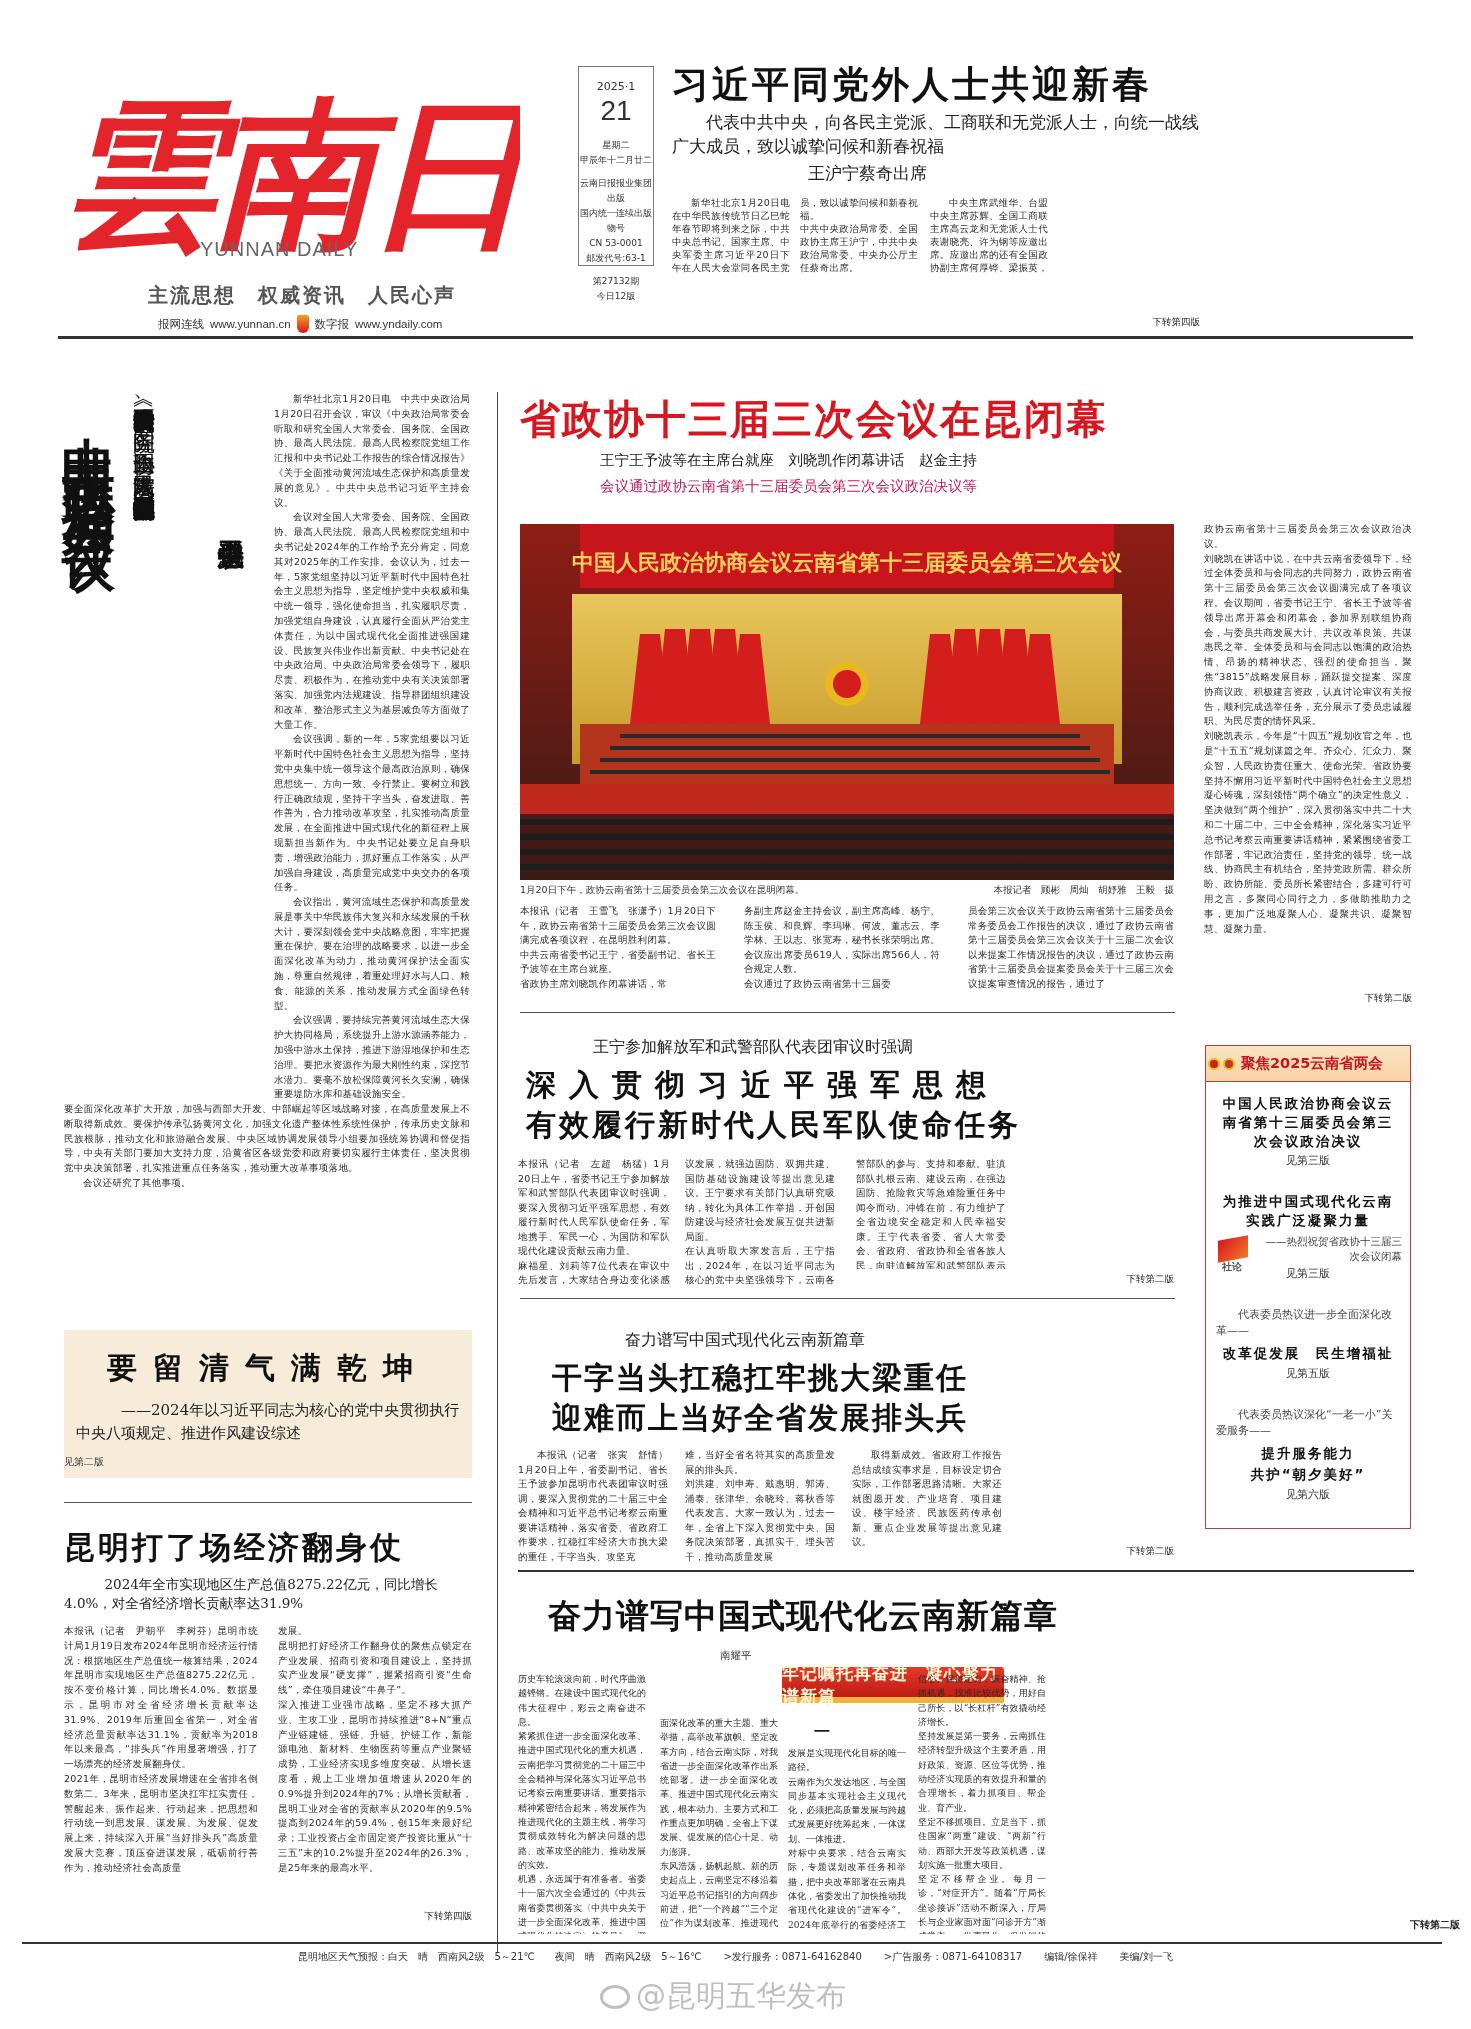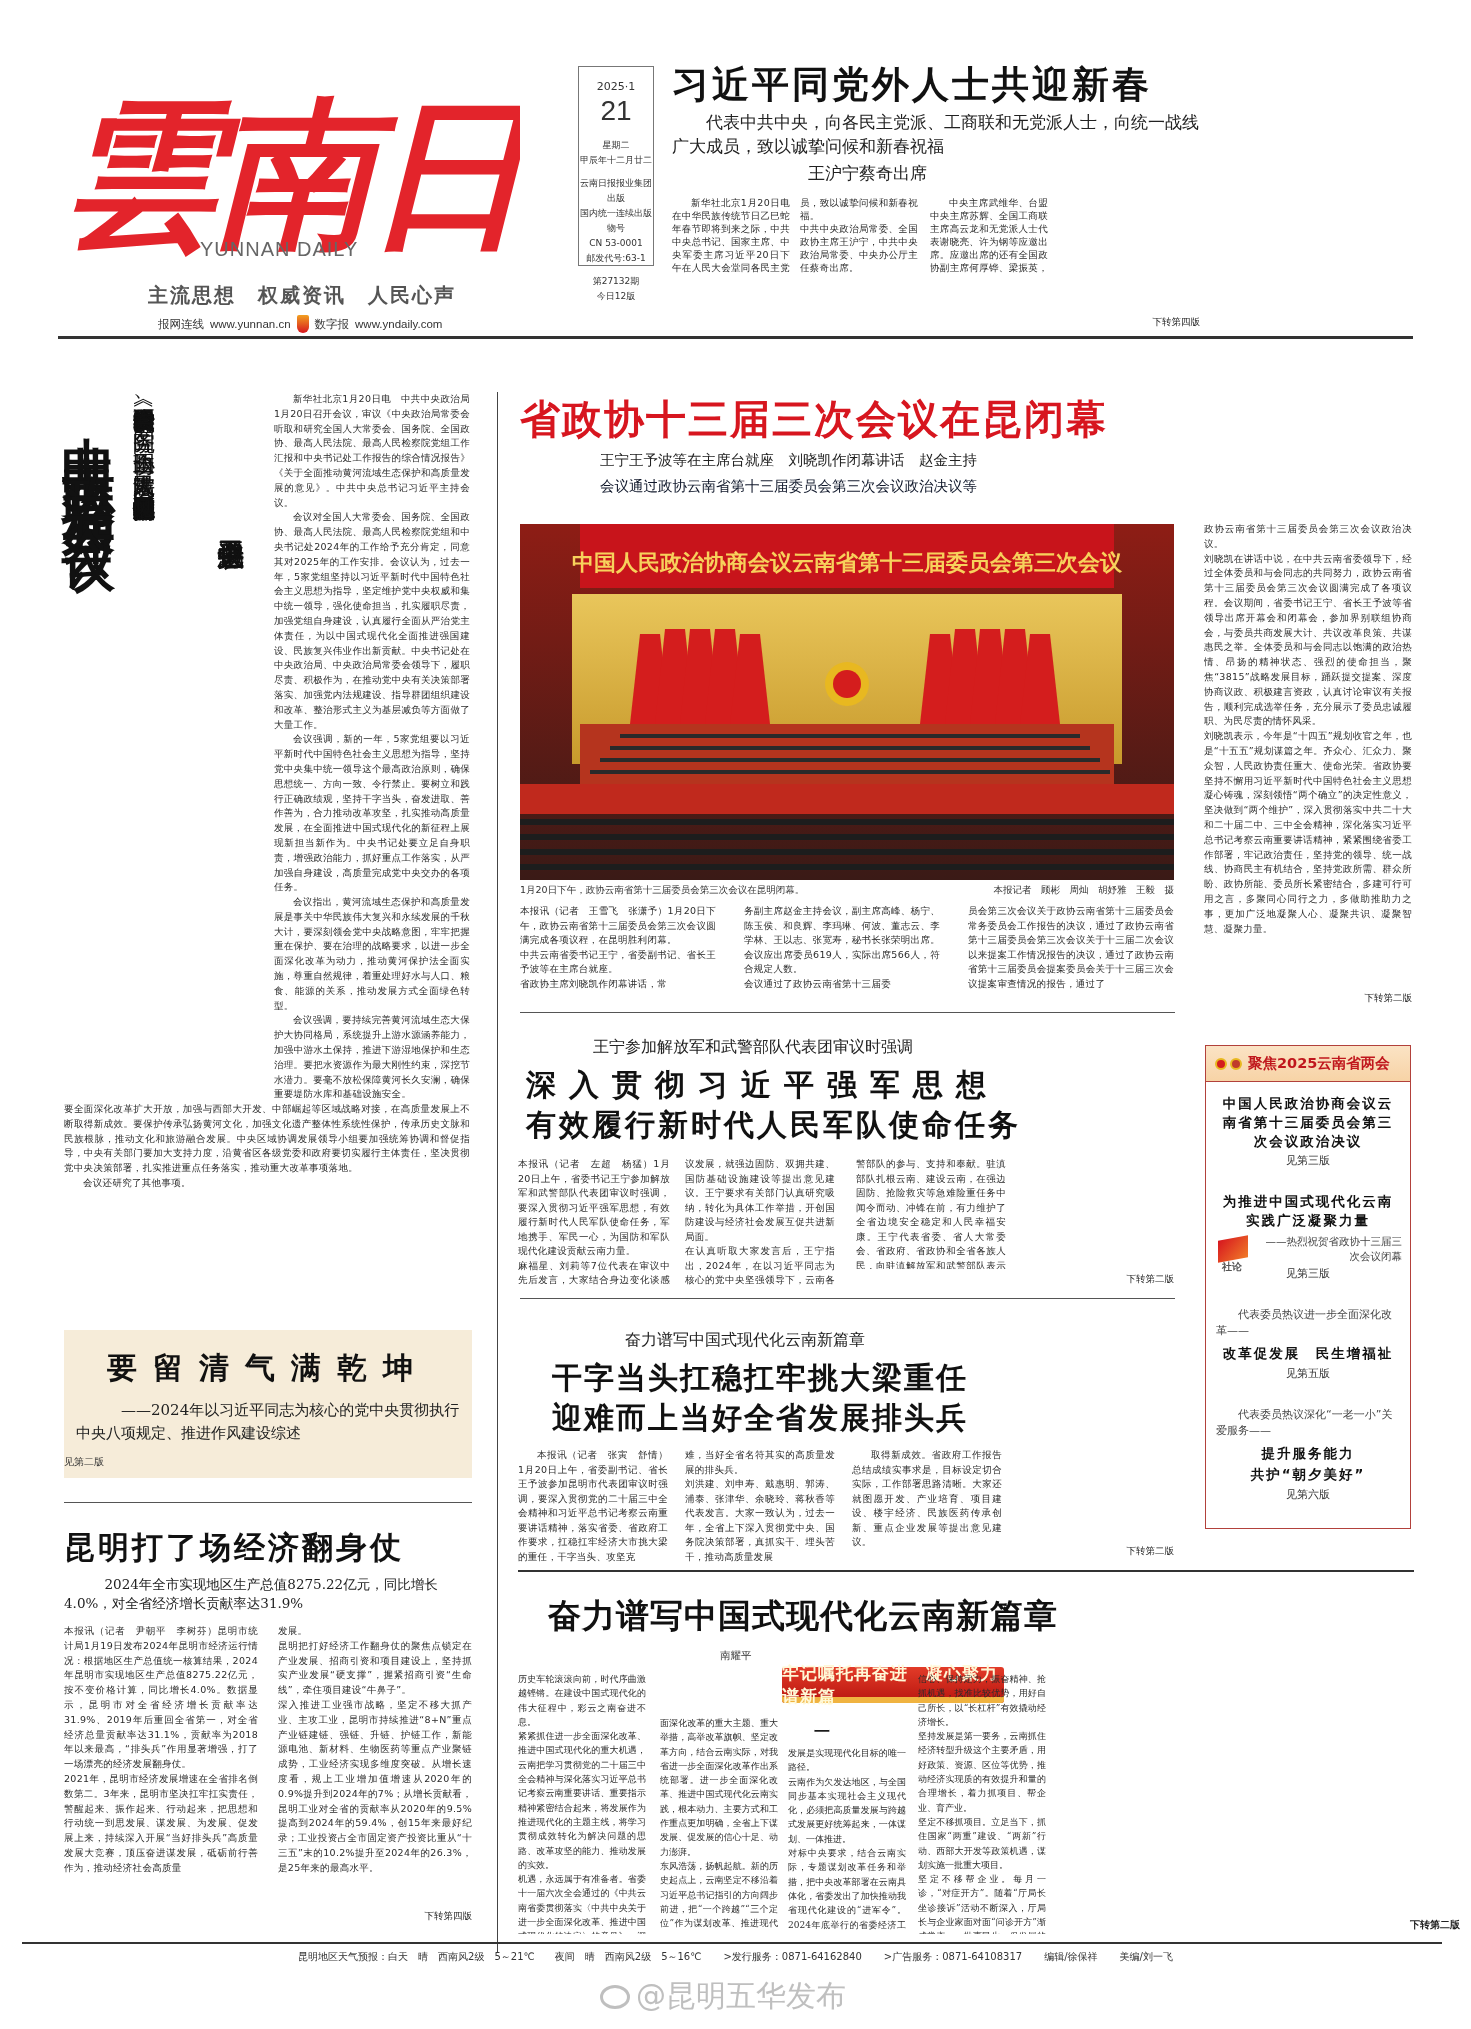--- a/index.html
+++ b/index.html
@@ -24,21 +24,21 @@
   .dateBox .yr { font-size: 11px; }
   .dateBox .day { font-size: 28px; line-height: 34px; font-family: "Liberation Sans", sans-serif; }
 
   .headline-big { font-weight: bold; color: #111; letter-spacing: 2px; }
   .red { color: #d7161f; }
 
   .vertical { writing-mode: vertical-rl; text-orientation: upright; }
 
   .promo-box { left: 64px; top: 1330px; width: 408px; height: 148px; background: #f6ecd9; }
   .sidebar-box { left: 1205px; top: 1045px; width: 206px; height: 484px; border: 1px solid #b2413b; background: #fff; }
-  .sidebar-head { height: 36px; background: linear-gradient(#fbe3c4, #f7d3a6); border-bottom: 1px solid #b2413b; display: flex; align-items: center; padding-left: 9px; gap: 3px; }
+  .sidebar-head { height: 36px; background: linear-gradient(#fbe3c4, #f7d3a6); border-bottom: 1px solid #b2413b; display: flex; align-items: center; padding-left: 2px; gap: 3px; }
   .sidebar-item { text-align: center; }
   .sb-title { font-weight: bold; font-size: 15px; line-height: 21px; letter-spacing: 2px; color: #111; }
   .sb-see { font-size: 11px; color: #333; margin-top: 2px; }
   .sb-lead { font-size: 11px; color: #444; text-align: left; line-height: 16px; text-indent: 2em; }
 
   .photo { left: 520px; top: 524px; width: 654px; height: 356px; overflow: hidden; background: #ef4444; }
   .banner-red { left: 782px; top: 1667px; width: 222px; height: 36px; background: linear-gradient(#e23b28, #b8150f); border-radius: 3px; color: #fff8d6; font-weight: bold; font-size: 17px; display: flex; align-items: center; justify-content: center; letter-spacing: 1px; box-shadow: inset 0 -6px 0 #f0b340; }
 
   .footer-line { left: 22px; top: 1942px; width: 1420px; }
   .footer { left: 0; top: 1950px; width: 1471px; text-align: center; font-size: 10px; color: #333; display: flex; justify-content: center; gap: 22px; }
@@ -120,21 +120,21 @@
 <div class="abs serif" style="left:64px;top:1575px;width:410px;font-size:13.5px;line-height:19px;text-indent:3em;color:#222;">2024年全市实现地区生产总值8275.22亿元，同比增长4.0%，对全省经济增长贡献率达31.9%</div>
 <div class="abs body-text" style="left:64px;top:1624px;width:194px;height:300px;overflow:hidden;font-size:9.5px;line-height:14.8px;white-space:pre-line;">本报讯（记者　尹朝平　李树芬）昆明市统计局1月19日发布2024年昆明市经济运行情况：根据地区生产总值统一核算结果，2024年昆明市实现地区生产总值8275.22亿元，按不变价格计算，同比增长4.0%。数据显示，昆明市对全省经济增长贡献率达31.9%、2019年后重回全省第一，对全省经济总量贡献率达31.1%，贡献率为2018年以来最高，“排头兵”作用显著增强，打了一场漂亮的经济发展翻身仗。
 2021年，昆明市经济发展增速在全省排名倒数第二。3年来，昆明市坚决扛牢扛实责任，警醒起来、振作起来、行动起来，把思想和行动统一到思发展、谋发展、为发展、促发展上来，持续深入开展“当好排头兵”高质量发展大竞赛，顶压奋进谋发展，砥砺前行善作为，推动经济社会高质量</div>
 <div class="abs body-text" style="left:278px;top:1624px;width:194px;height:294px;overflow:hidden;font-size:9.5px;line-height:14.8px;white-space:pre-line;">发展。
 昆明把打好经济工作翻身仗的聚焦点锁定在产业发展、招商引资和项目建设上，坚持抓实产业发展“硬支撑”，握紧招商引资“生命线”，牵住项目建设“牛鼻子”。
 深入推进工业强市战略，坚定不移大抓产业、主攻工业，昆明市持续推进“8+N”重点产业链建链、强链、升链、护链工作，新能源电池、新材料、生物医药等重点产业聚链成势，工业经济实现多维度突破。从增长速度看，规上工业增加值增速从2020年的0.9%提升到2024年的7%；从增长贡献看，昆明工业对全省的贡献率从2020年的9.5%提高到2024年的59.4%，创15年来最好纪录；工业投资占全市固定资产投资比重从“十三五”末的10.2%提升至2024年的26.3%，是25年来的最高水平。</div>
 <div class="abs turn" style="left:370px;top:1910px;width:102px;font-size:9.5px;">下转第四版</div>
 
 <div class="abs headline-big red" style="left:520px;top:392px;font-size:40px;letter-spacing:2px;">省政协十三届三次会议在昆闭幕</div>
 <div class="abs serif" style="left:600px;top:451px;font-size:14.5px;color:#222;">王宁王予波等在主席台就座　刘晓凯作闭幕讲话　赵金主持</div>
-<div class="abs serif" style="left:600px;top:477px;font-size:14.5px;color:#0f172a;">会议通过政协云南省第十三届委员会第三次会议政治决议等</div>
+<div class="abs serif" style="left:600px;top:477px;font-size:14.5px;color:#be185d;">会议通过政协云南省第十三届委员会第三次会议政治决议等</div>
 
 <div class="abs photo">
   <svg width="654" height="356" viewBox="0 0 654 356">
     <defs>
       <linearGradient id="curtain" x1="0" x2="0" y1="0" y2="1">
           <stop offset="0" stop-color="#e9c65b"></stop>
           <stop offset="1" stop-color="#c89a2c"></stop>
         </linearGradient>
       <linearGradient id="hall" x1="0" x2="0" y1="0" y2="1">
           <stop offset="0" stop-color="#8e1d15"></stop>

